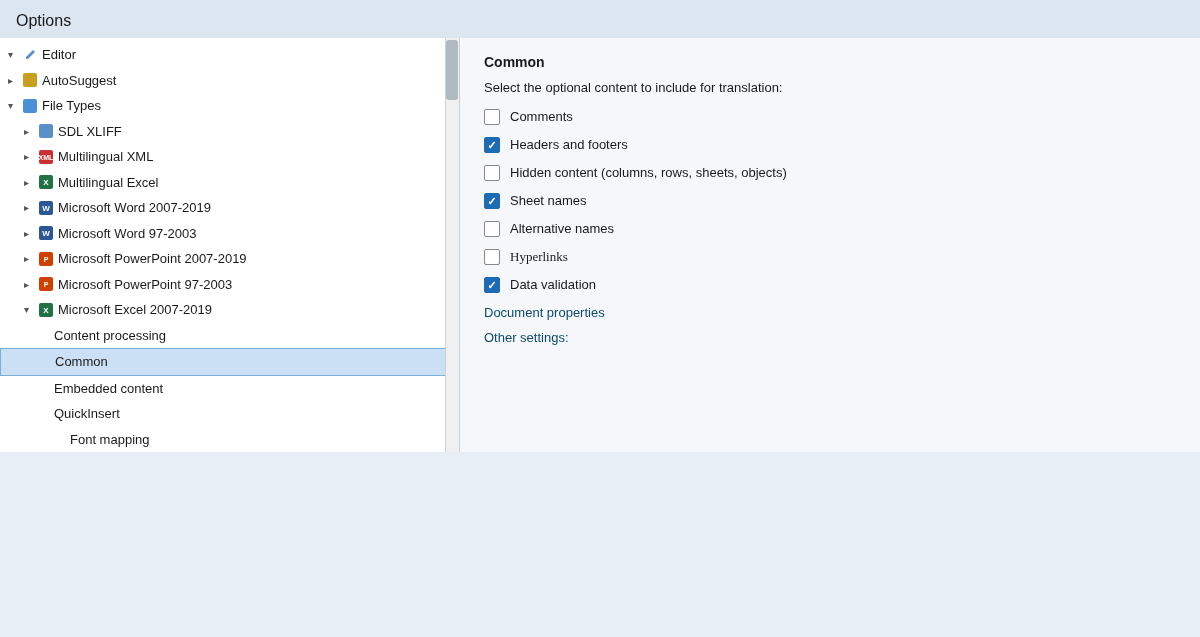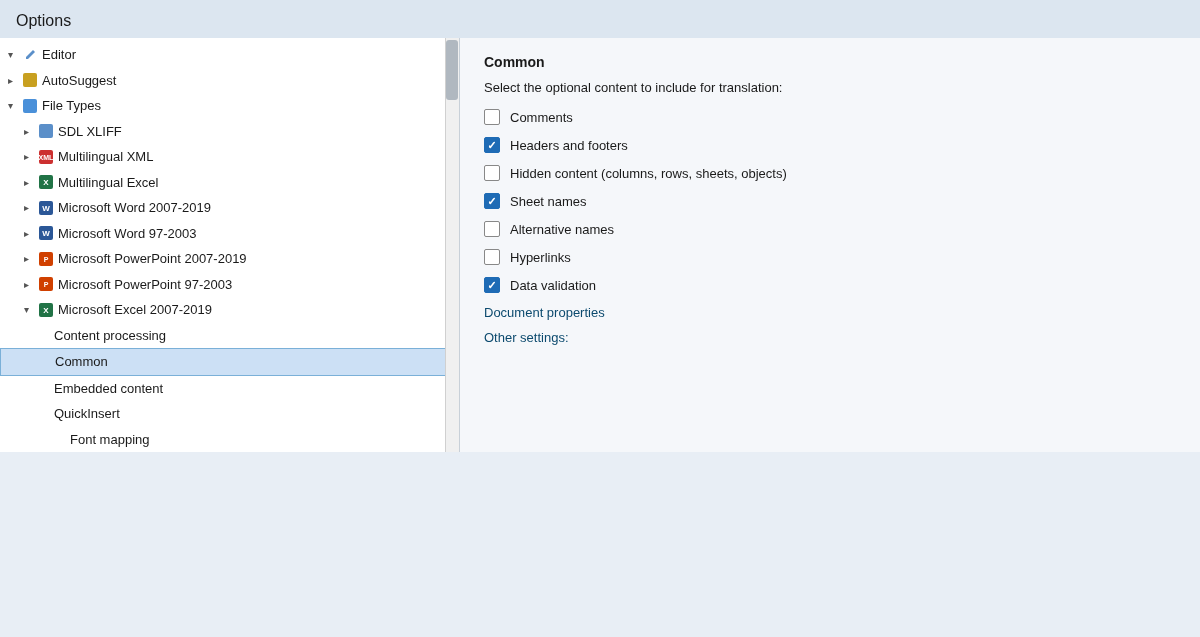--- a/index.html
+++ b/index.html
@@ -107,21 +107,20 @@
       font-size: 13px;
     }
     .checkbox-row {
       display: flex;
       align-items: center;
       margin-bottom: 12px;
       position: relative;
     }
     .checkbox-row label {
       display: flex;
-      align-items: center;
       cursor: pointer;
       font-size: 13px;
       color: #1a1a1a;
     }
     .cb {
       width: 16px;
       height: 16px;
       border: 1px solid #888;
       border-radius: 2px;
       margin-right: 10px;
@@ -321,21 +320,21 @@
                 <span class="cb checked"></span>
                 <span>Sheet names</span>
               </label>
             </div>
             <div class="checkbox-row" style="position: relative;">
               <label>
                 <span class="cb"></span>
                 <span>Alternative names</span>
               </label>
             </div>
-            <div class="checkbox-row" style="position: relative;">
+            <div class="checkbox-row" style="position: relative; font-family: Liberation Serif, serif;">
               <label>
                 <span class="cb"></span>
                 <span>Hyperlinks</span>
               </label>
             </div>
             <div class="checkbox-row" style="position: relative;">
               <label>
                 <span class="cb checked"></span>
                 <span>Data validation</span>
               </label>

